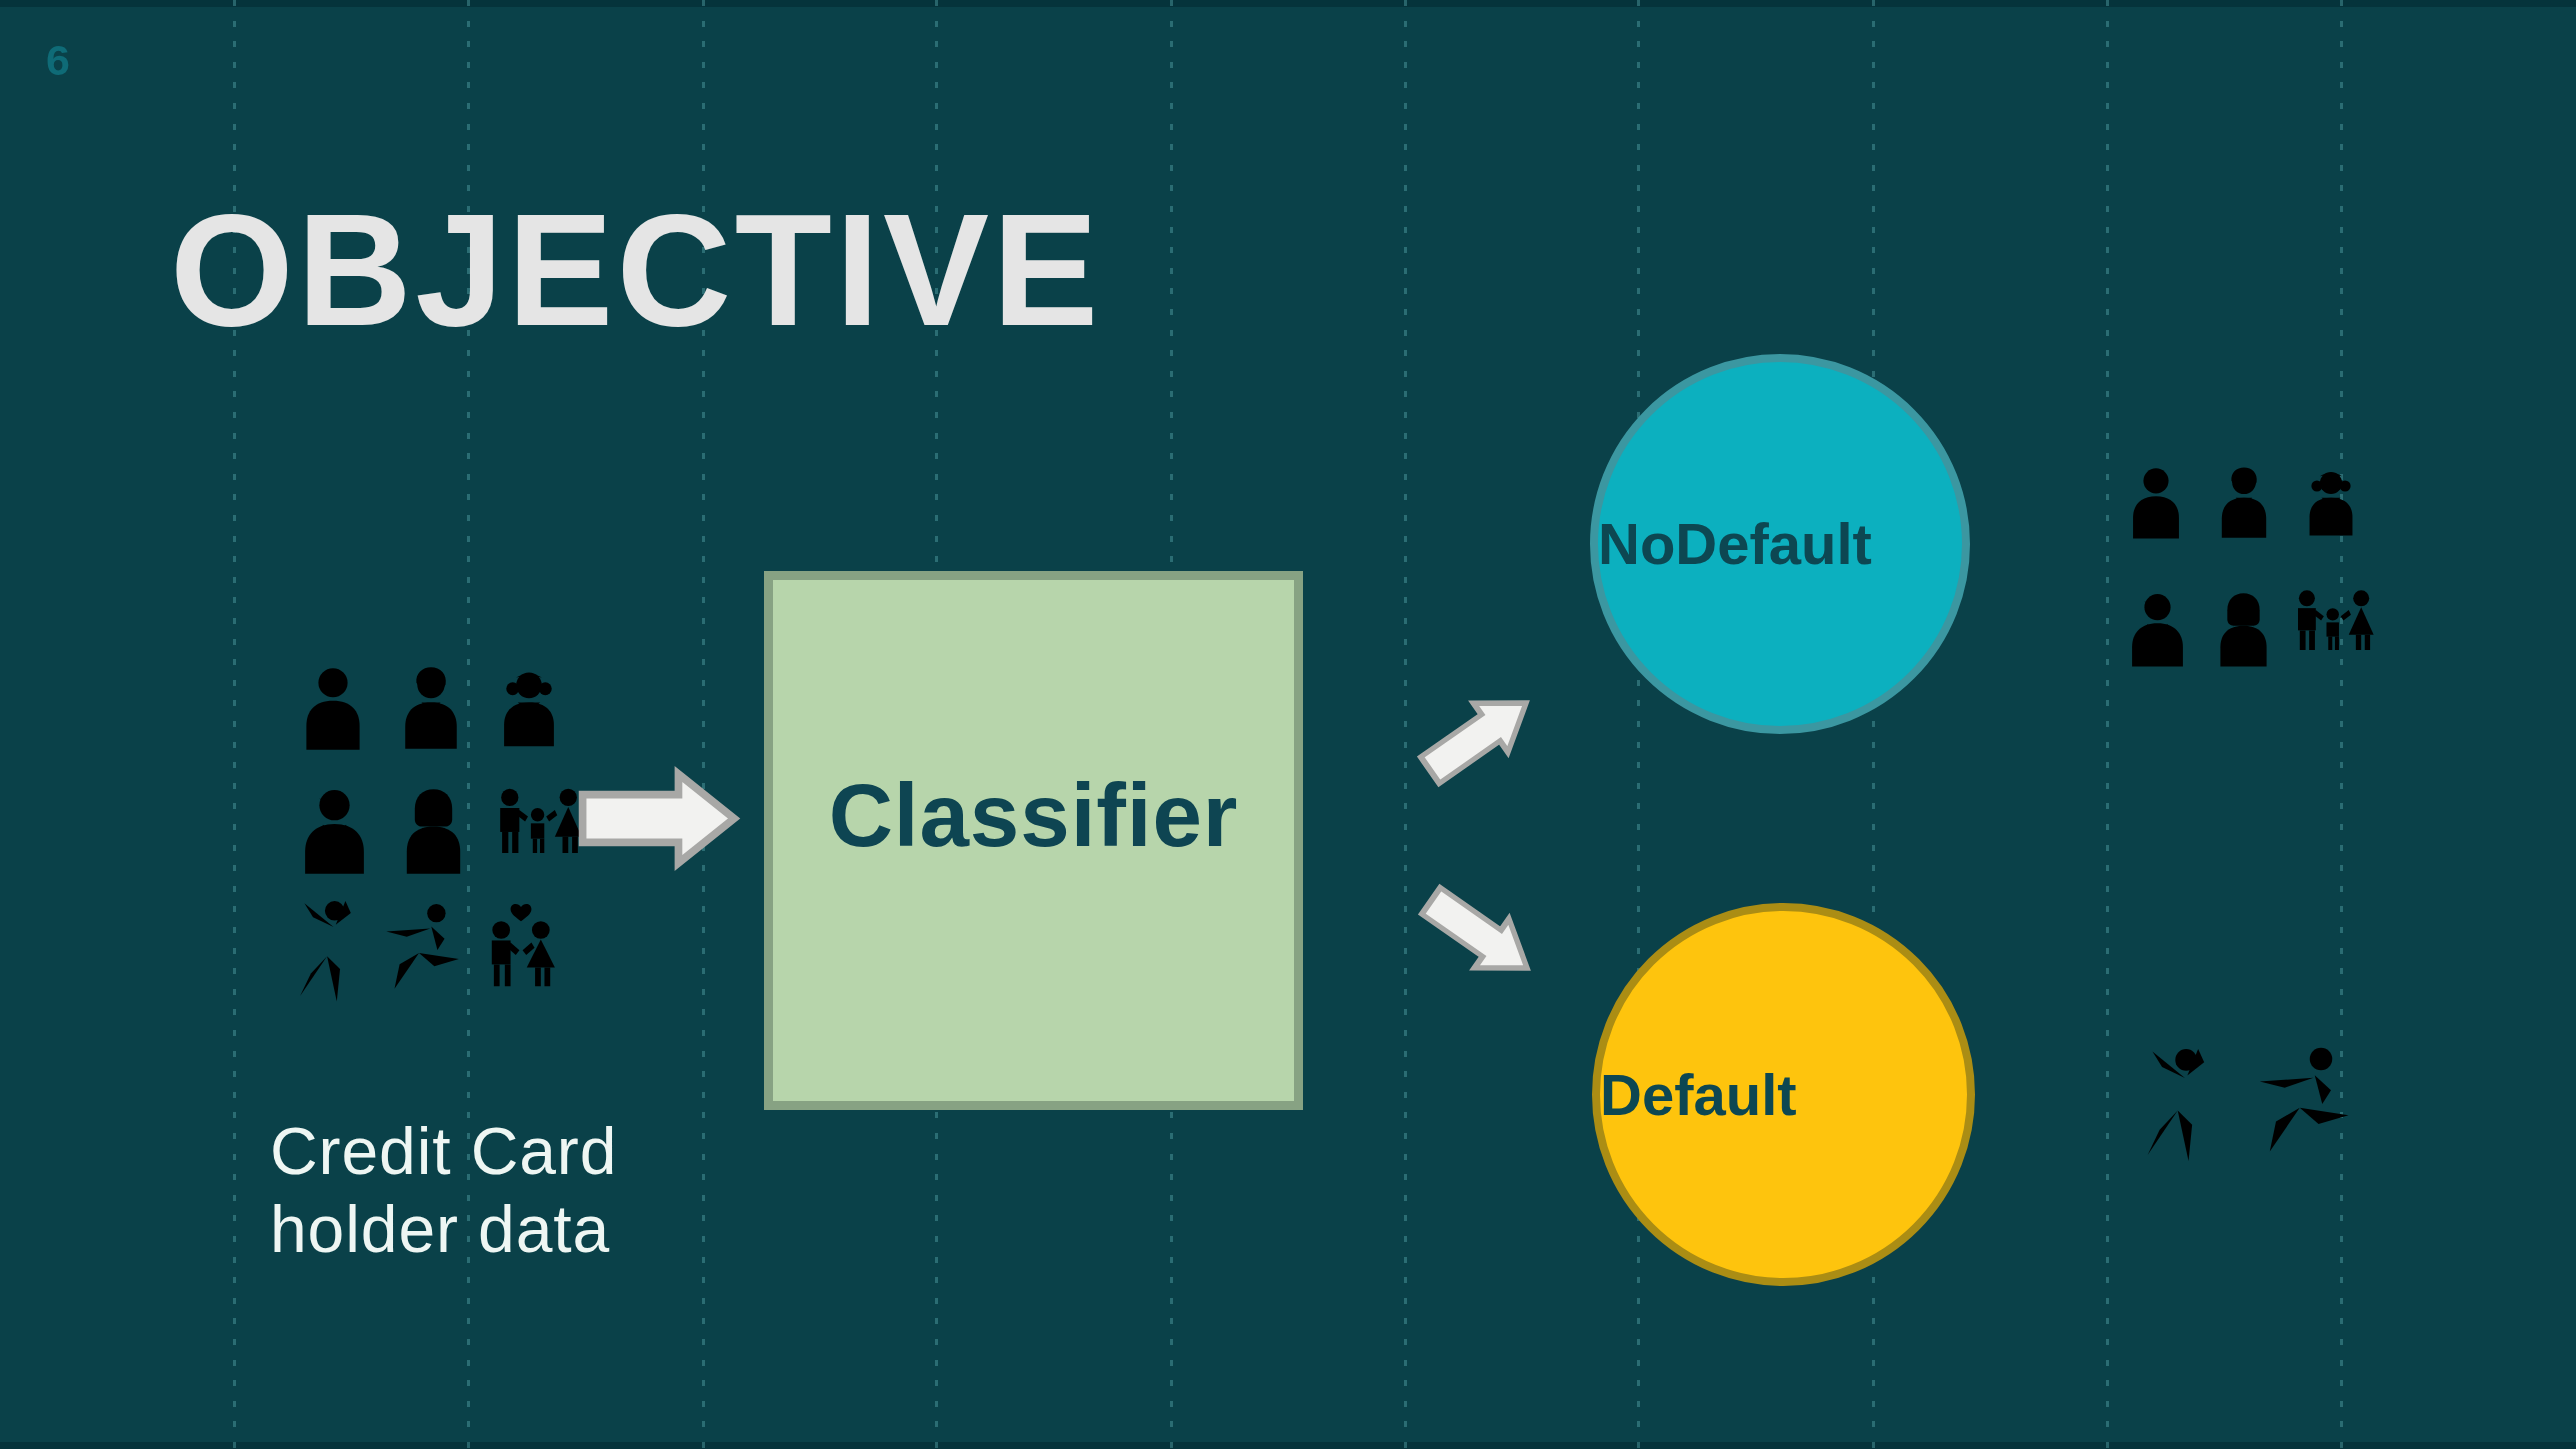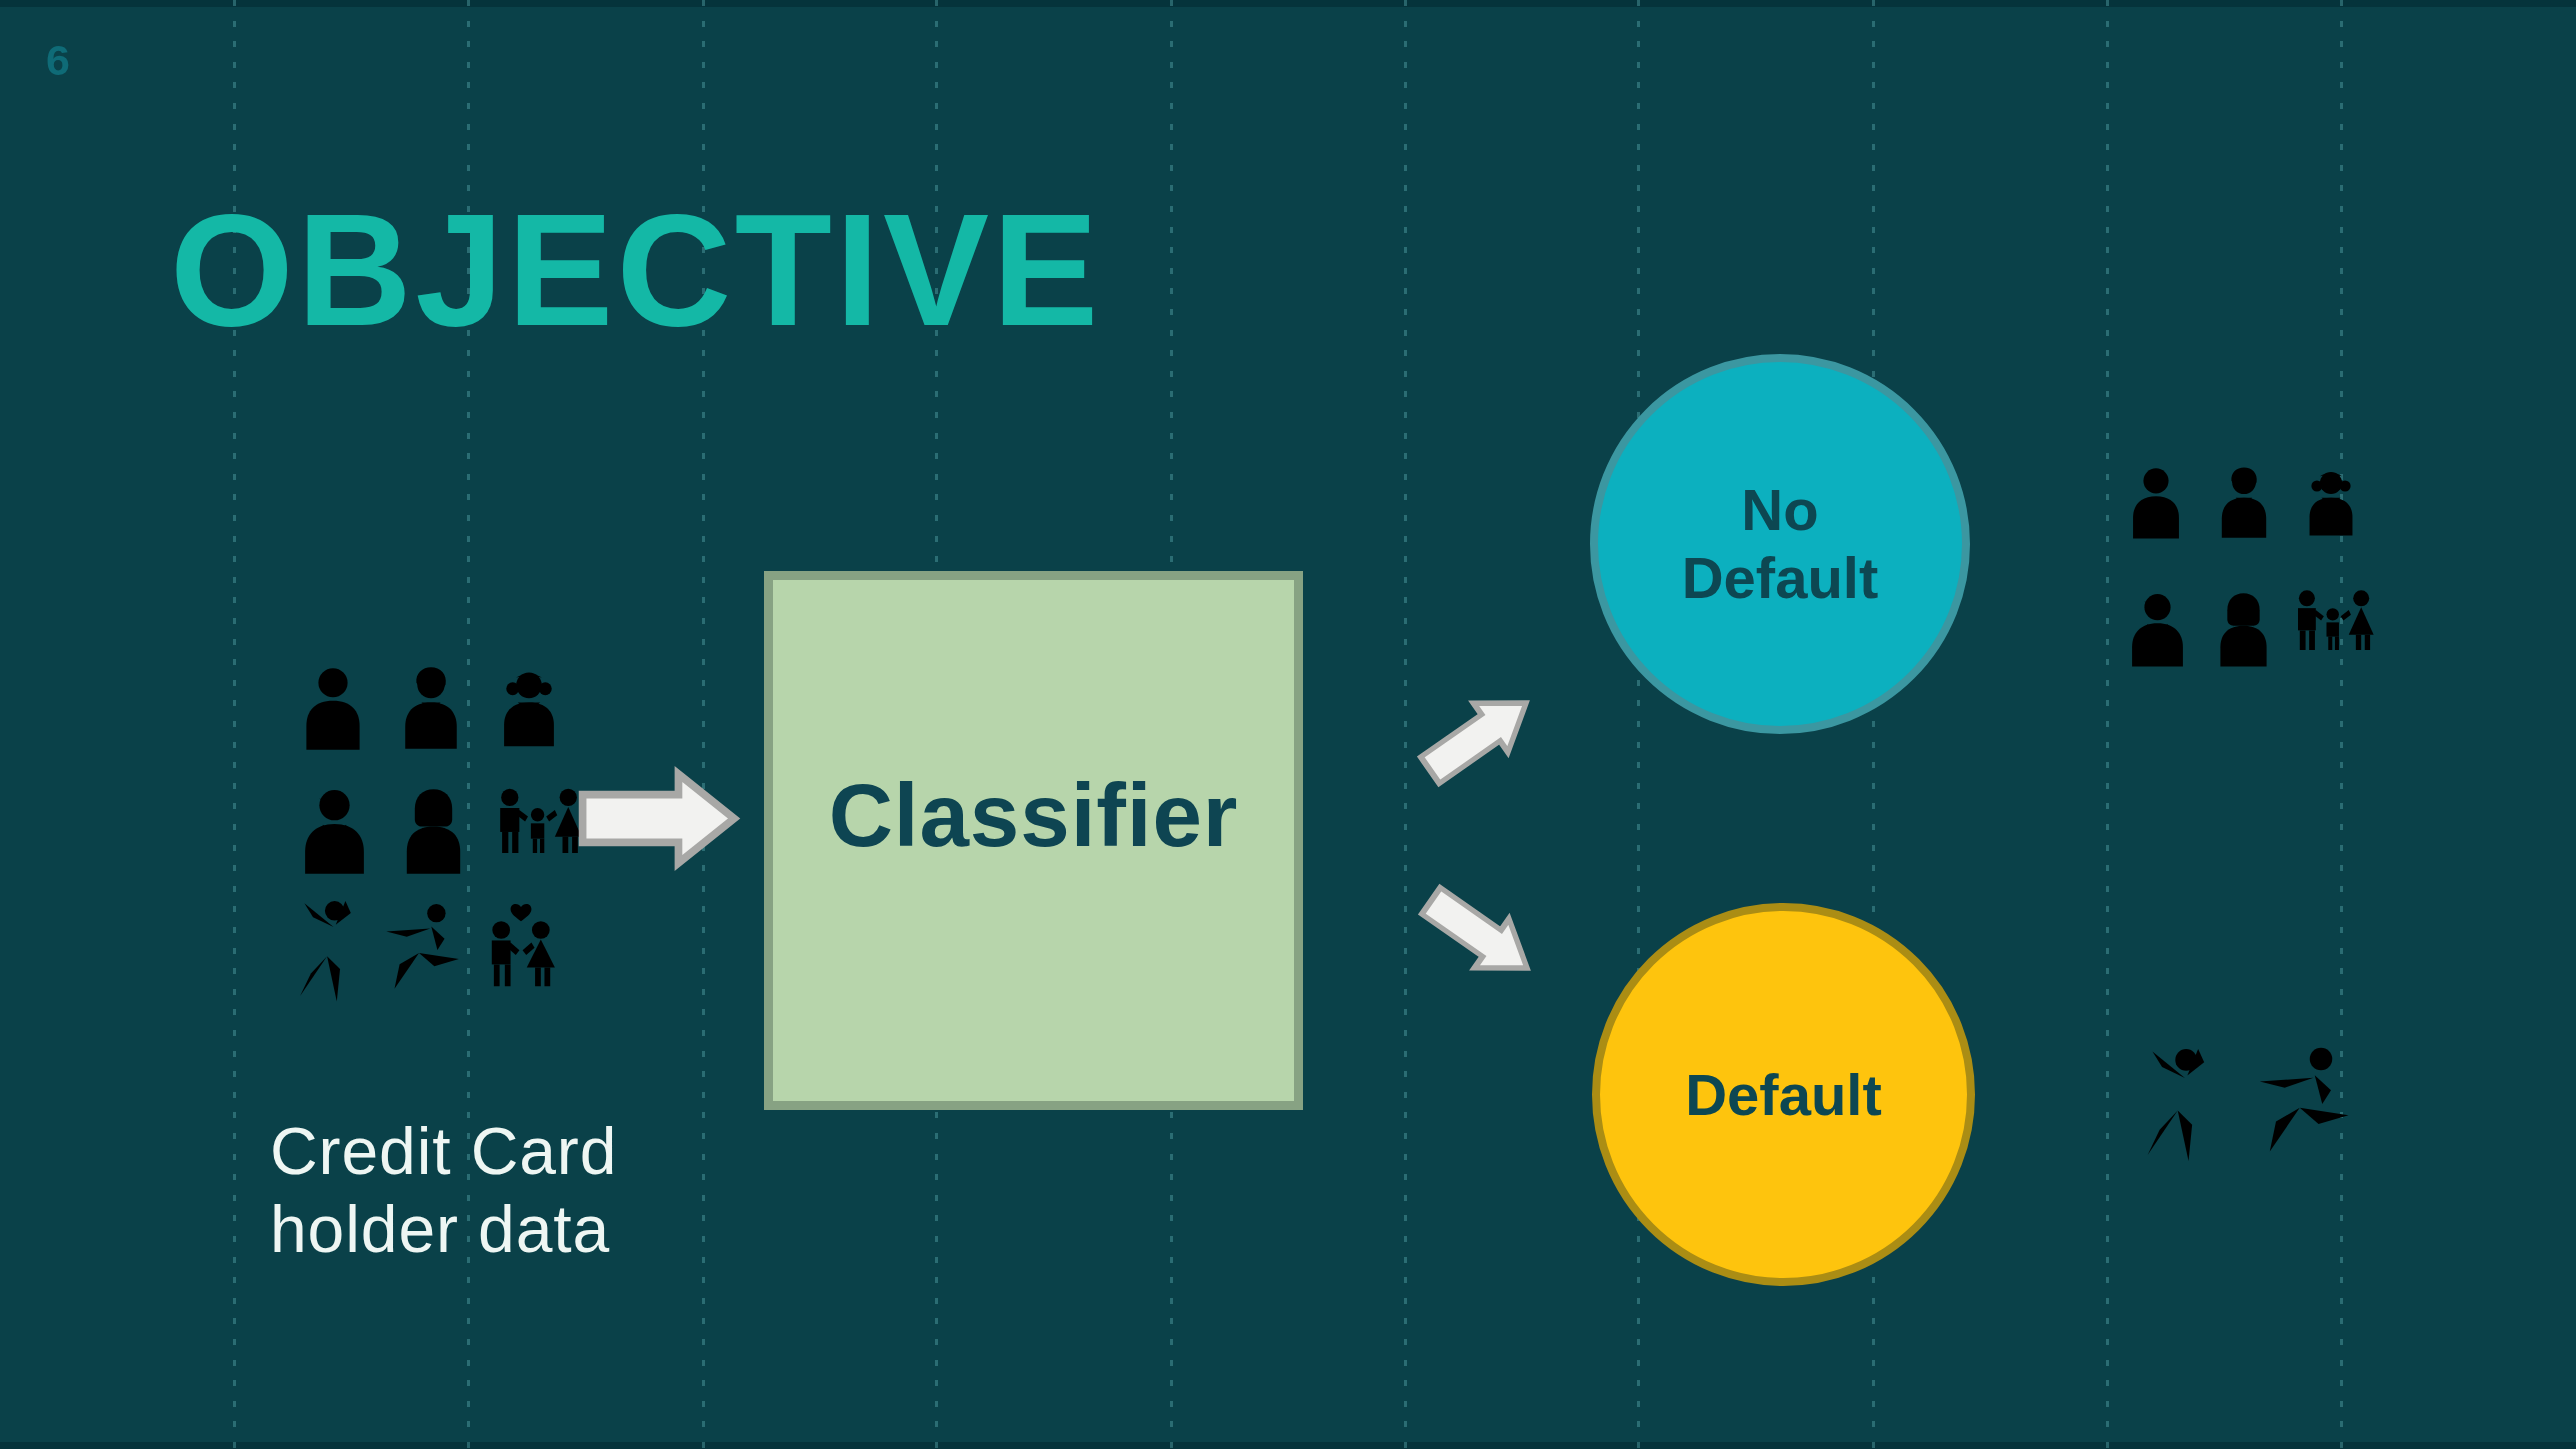--- a/index.html
+++ b/index.html
@@ -13,21 +13,21 @@
   .vline{
     position:absolute;top:0;bottom:0;width:2.6px;
     background-image:repeating-linear-gradient(to bottom,rgba(96,180,184,.38) 0 6px,transparent 6px 20.6px);
   }
   .page-number{
     position:absolute;left:46px;top:39px;font-size:43px;font-weight:700;
     color:#0f6b77;line-height:1;
   }
   .title{
     position:absolute;left:170px;top:191px;font-size:159px;font-weight:800;
-    letter-spacing:3.4px;color:#14b8a6;line-height:1;white-space:nowrap;
+    letter-spacing:3.4px;color:#e5e5e5;line-height:1;white-space:nowrap;
   }
   .icon{color:#e9f4f1;}
   .icon svg{display:block;}
   .yellow-icons .icon{color:#fdc40e;}
   .icon-grid{position:absolute;display:flex;flex-direction:column;}
   .icon-row{display:flex;align-items:flex-end;}
   .left-group{left:290px;top:663px;}
   .left-group .r1{gap:12px;}
   .left-group .r2{gap:10.3px;margin-top:29px;}
   .left-group .r3{gap:8.6px;margin-top:20.6px;}
@@ -44,21 +44,21 @@
     box-sizing:border-box;background:#b7d5ab;border:9.4px solid #87a283;
     display:flex;flex-direction:column;align-items:center;justify-content:center;
     padding-bottom:49px;
   }
   .model-box .label{
     font-size:89px;font-weight:700;color:#0e4552;line-height:1.12;
     letter-spacing:0.9px;text-align:center;
   }
   .outcome-circle{
     position:absolute;box-sizing:border-box;border-radius:50%;
-    display:flex;flex-direction:column;align-items:center;justify-content:center;
+    display:flex;flex-direction:row;align-items:center;justify-content:flex-start;
     text-align:center;
   }
   .circle-no-default{
     left:1590px;top:354px;width:380px;height:380px;
     background:#0cb0bf;border:8.6px solid #3b97a1;
   }
   .circle-default{
     left:1592px;top:903px;width:383px;height:383px;
     background:#fec40d;border:8.6px solid #ab8d14;
   }

